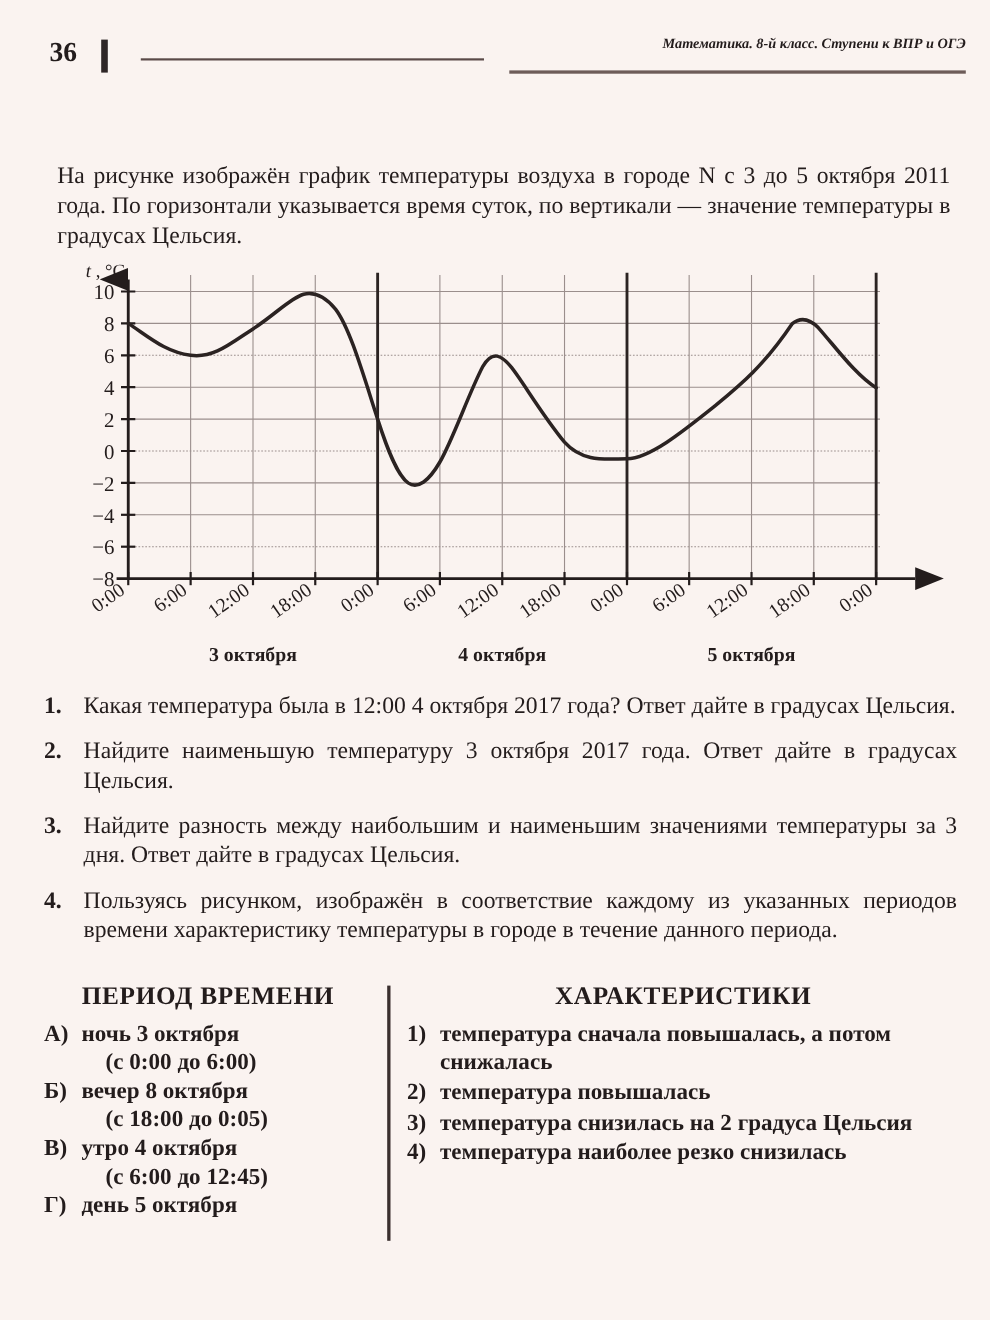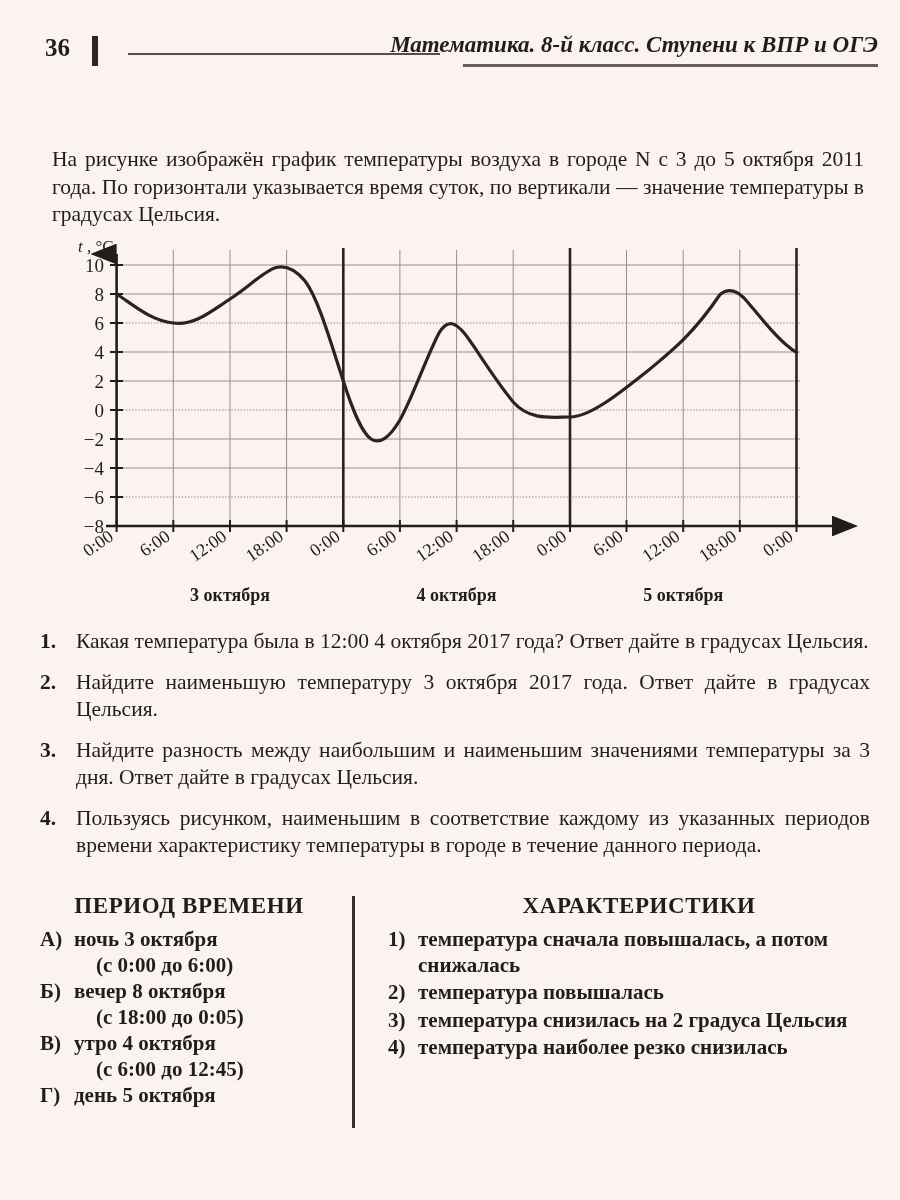--- a/index.html
+++ b/index.html
@@ -24,21 +24,21 @@
     position:absolute; left:92px; top:2px; width:6px; height:30px;
     background:#2e2626;
   }
   .header-rule {
     position:absolute; left:128px; top:19px; width:312px; height:2px;
     background:#5a4a48;
   }
   .header-title {
     position:absolute; right:22px; top:-2px;
     font-family:"Liberation Serif", serif;
-    font-style:italic; font-weight:bold; font-size:23px;
+    font-style:italic; font-weight:bold; font-size:13px;
     white-space:nowrap;
   }
   .header-title-rule {
     position:absolute; right:22px; top:30px; width:415px; height:3px;
     background:#6d5c59;
   }
 
   
   .variant-title {
     position:absolute; top:98px; left:0; width:900px;
@@ -68,21 +68,21 @@
   .q .num { position:absolute; left:0; top:0; font-weight:bold; }
   .q .txt { display:block; }
 
   
   .match { position:absolute; top:893px; left:40px; width:832px; height:240px; }
   .match .divider {
     position:absolute; left:312px; top:3px; width:3px; height:232px;
     background:#3a2f2e;
   }
   .col-left  { position:absolute; left:0px;   top:0; width:300px; }
-  .col-right { position:absolute; left:348px; top:0; width:502px; }
+  .col-right { position:absolute; left:330px; top:0; width:502px; }
   .col-head {
     text-align:center; font-weight:bold; font-size:23px;
     letter-spacing:0.6px; margin-bottom:8px;
     font-family:"Liberation Serif", serif;
   }
   .col-left .col-head { padding-right:2px; }
   .opt {
     position:relative; padding-left:34px;
     font-size:21px; line-height:25.5px; font-weight:bold;
     margin-bottom:1px;
@@ -247,21 +247,21 @@
     <div class="q">
       <span class="num">2.</span>
       <span class="txt">Найдите наименьшую температуру 3 октября 2017 года. Ответ дайте в градусах Цельсия.</span>
     </div>
     <div class="q">
       <span class="num">3.</span>
       <span class="txt">Найдите разность между наибольшим и наименьшим значениями температуры за 3 дня. Ответ дайте в градусах Цельсия.</span>
     </div>
     <div class="q">
       <span class="num">4.</span>
-      <span class="txt">Пользуясь рисунком, наименьшим в соответствие каждому из указанных периодов времени характеристику температуры в городе в течение данного периода.</span>
+      <span class="txt">Пользуясь рисунком, изображён в соответствие каждому из указанных периодов времени характеристику температуры в городе в течение данного периода.</span>
     </div>
   </div>
 
   <div class="match">
     <div class="divider"></div>
 
     <div class="col-left">
       <div class="col-head">ПЕРИОД ВРЕМЕНИ</div>
 
       <div class="opt">

